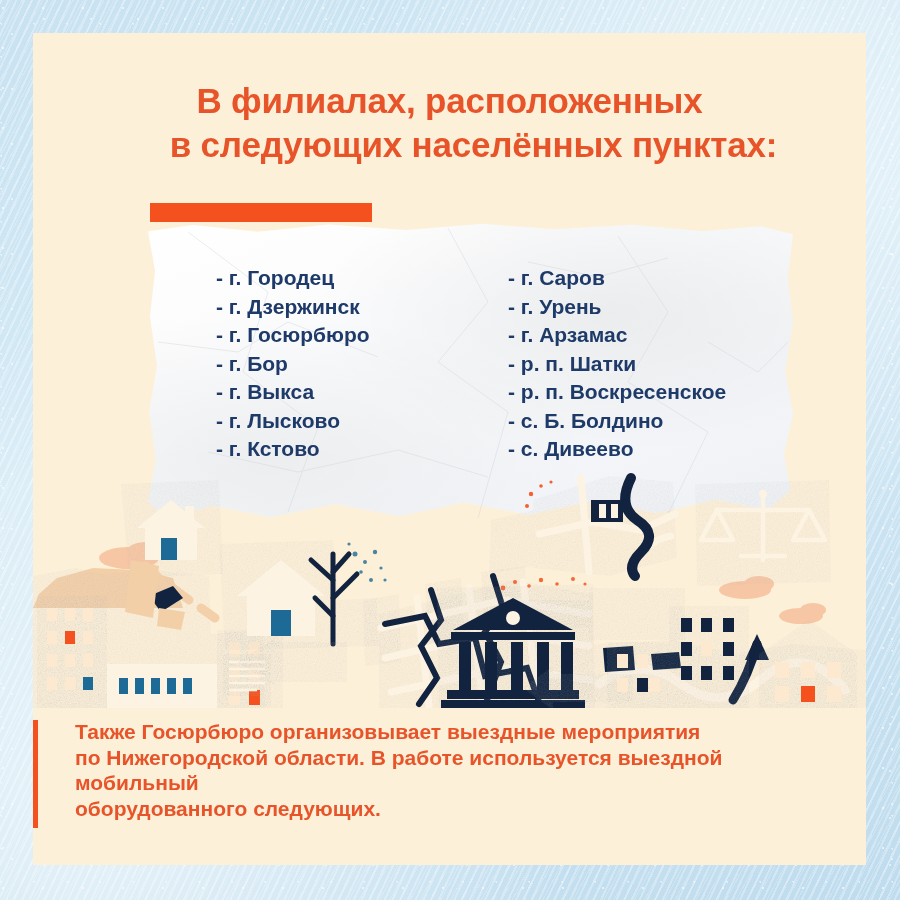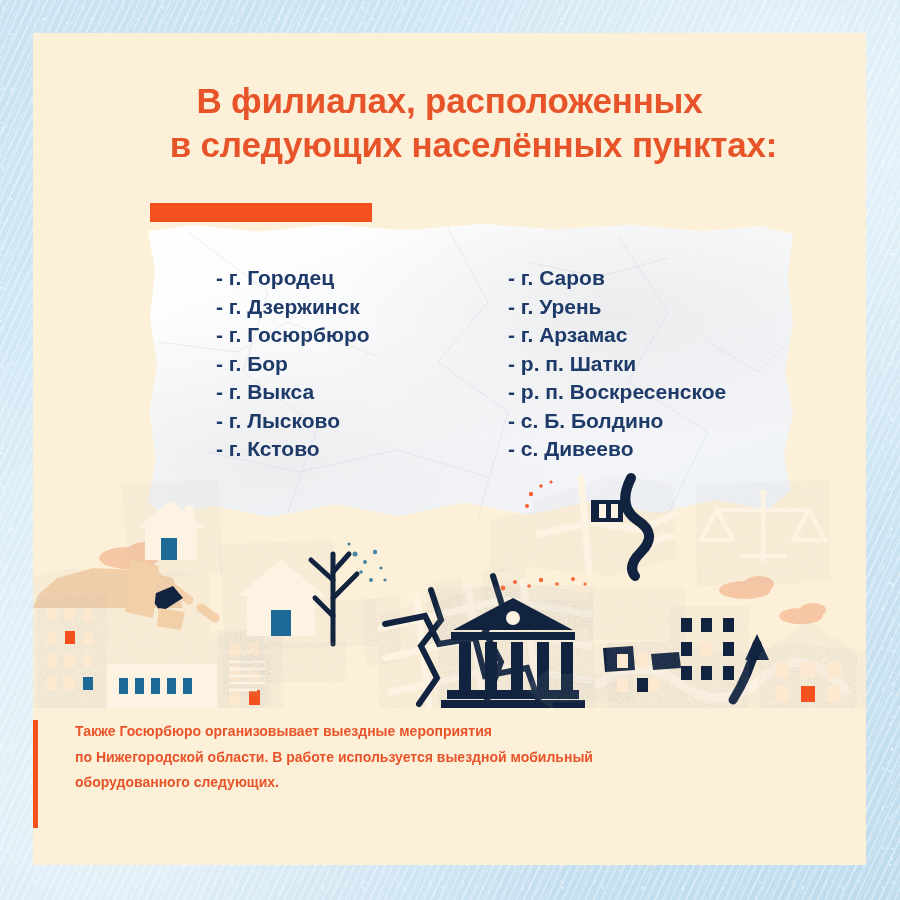--- a/index.html
+++ b/index.html
@@ -92,21 +92,21 @@
     position:absolute;left:0;top:415px;width:833px;height:260px;
   }
   .illus svg{display:block;width:833px;height:260px;}
 
   
   .rule{
     position:absolute;left:0px;top:687px;width:5px;height:108px;background:#f4511e;
   }
   .footnote{
     position:absolute;left:42px;top:686px;width:760px;
-    color:#e8542a;font-weight:700;font-size:14px;line-height:25.5px;
+    color:#e8542a;font-weight:700;font-size:21px;line-height:25.5px;
   }
 </style>
 </head>
 <body>
 
 <div id="stage">
 
   <div class="frame-bg"></div>
 
   <div class="card">

